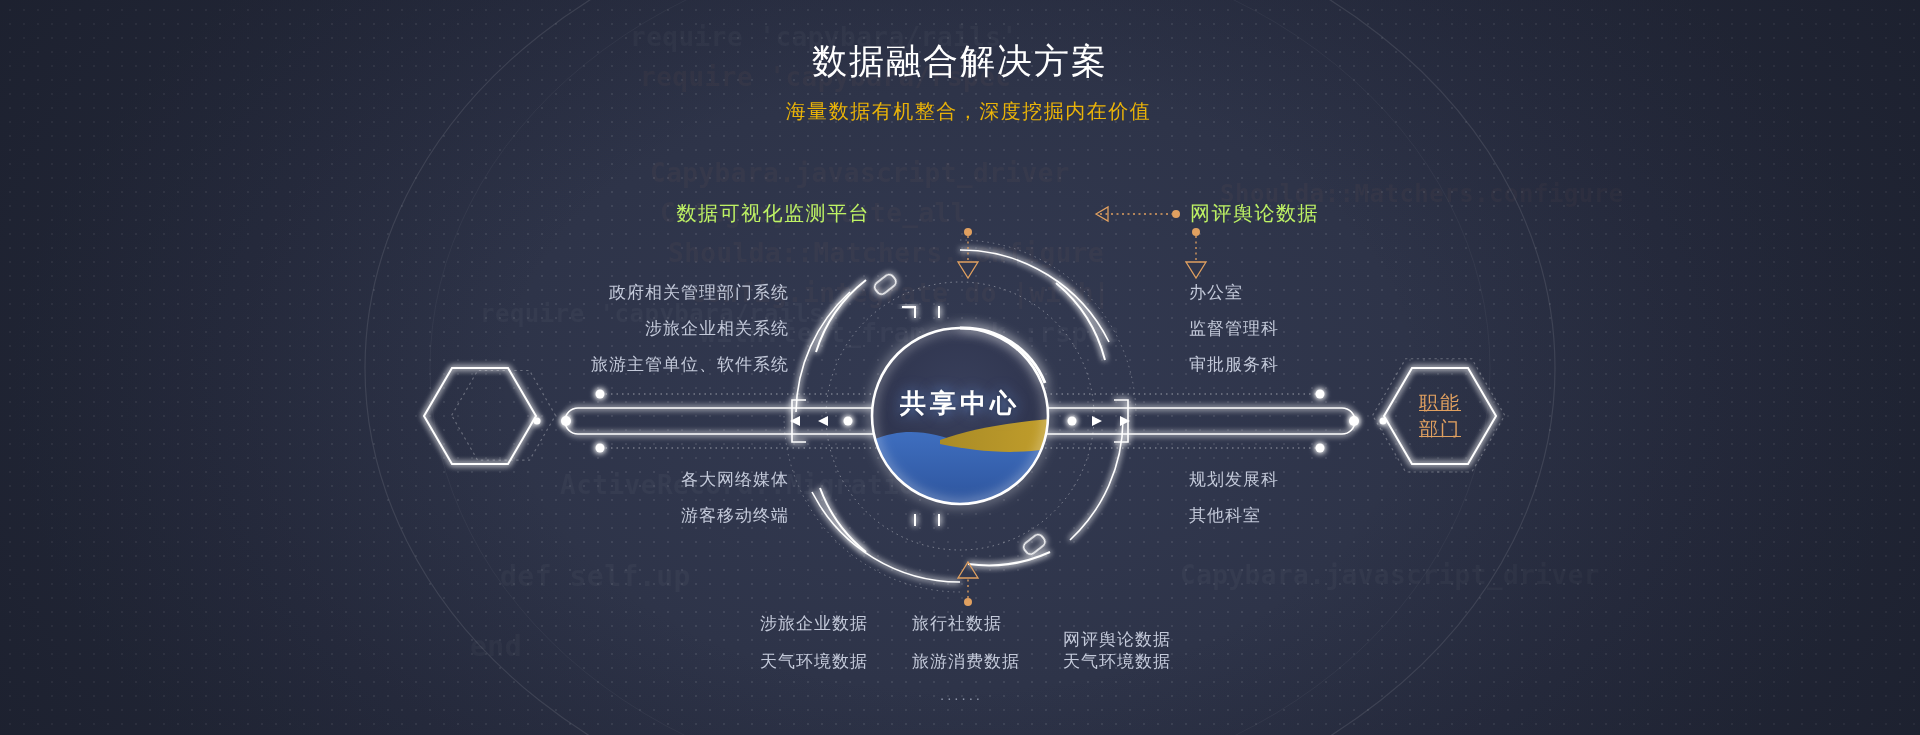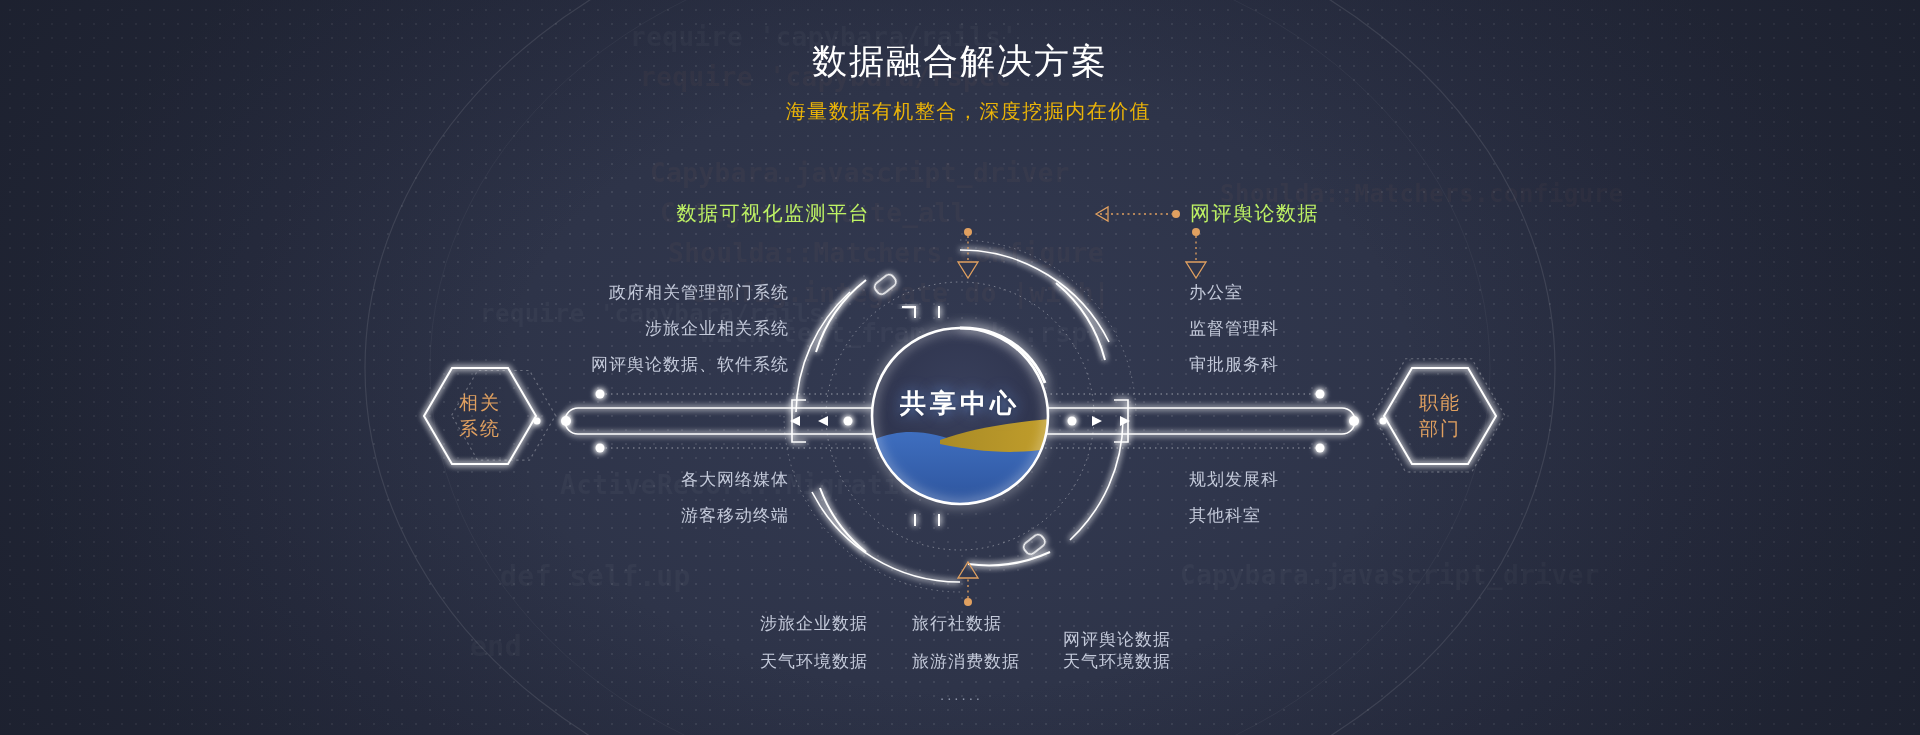--- a/index.html
+++ b/index.html
@@ -233,37 +233,33 @@
   </svg>
 
   <div class="header">
     <h1 class="title">数据融合解决方案</h1>
     <p class="subtitle">海量数据有机整合，深度挖掘内在价值</p>
   </div>
 
   <div class="lbl orange r" style="right:1050px;top:200px;">数据可视化监测平台</div>
   <div class="lbl orange" style="left:1190px;top:200px;">网评舆论数据</div>
 
-  <div class="lbl hex" style="left:420px;top:390px;width:120px;">
-    <div>相关</div>
-    <div>系统</div>
-  </div>
-
-  <div class="lbl hex" style="left:1380px;top:390px;width:120px;">
+
+  <div class="lbl hex" style="left:1380px;top:390px;width:120px;text-decoration:underline;">
     <div>职能</div>
     <div>部门</div>
   </div>
 
   <div class="lbl center" style="left:860px;top:385px;width:200px;">
     <div>共享中心</div>
   </div>
 
   <div class="lbl r" style="right:1131px;top:281px;">政府相关管理部门系统</div>
   <div class="lbl r" style="right:1131px;top:317px;">涉旅企业相关系统</div>
-  <div class="lbl r" style="right:1131px;top:353px;">网评舆论数据、软件系统</div>
+  <div class="lbl r" style="right:1131px;top:353px;">旅游主管单位、软件系统</div>
 
   <div class="lbl r" style="right:1131px;top:468px;">各大网络媒体</div>
   <div class="lbl r" style="right:1131px;top:504px;">游客移动终端</div>
 
   <div class="lbl" style="left:1189px;top:281px;">办公室</div>
   <div class="lbl" style="left:1189px;top:317px;">监督管理科</div>
   <div class="lbl" style="left:1189px;top:353px;">审批服务科</div>
 
   <div class="lbl" style="left:1189px;top:468px;">规划发展科</div>
   <div class="lbl" style="left:1189px;top:504px;">其他科室</div>

